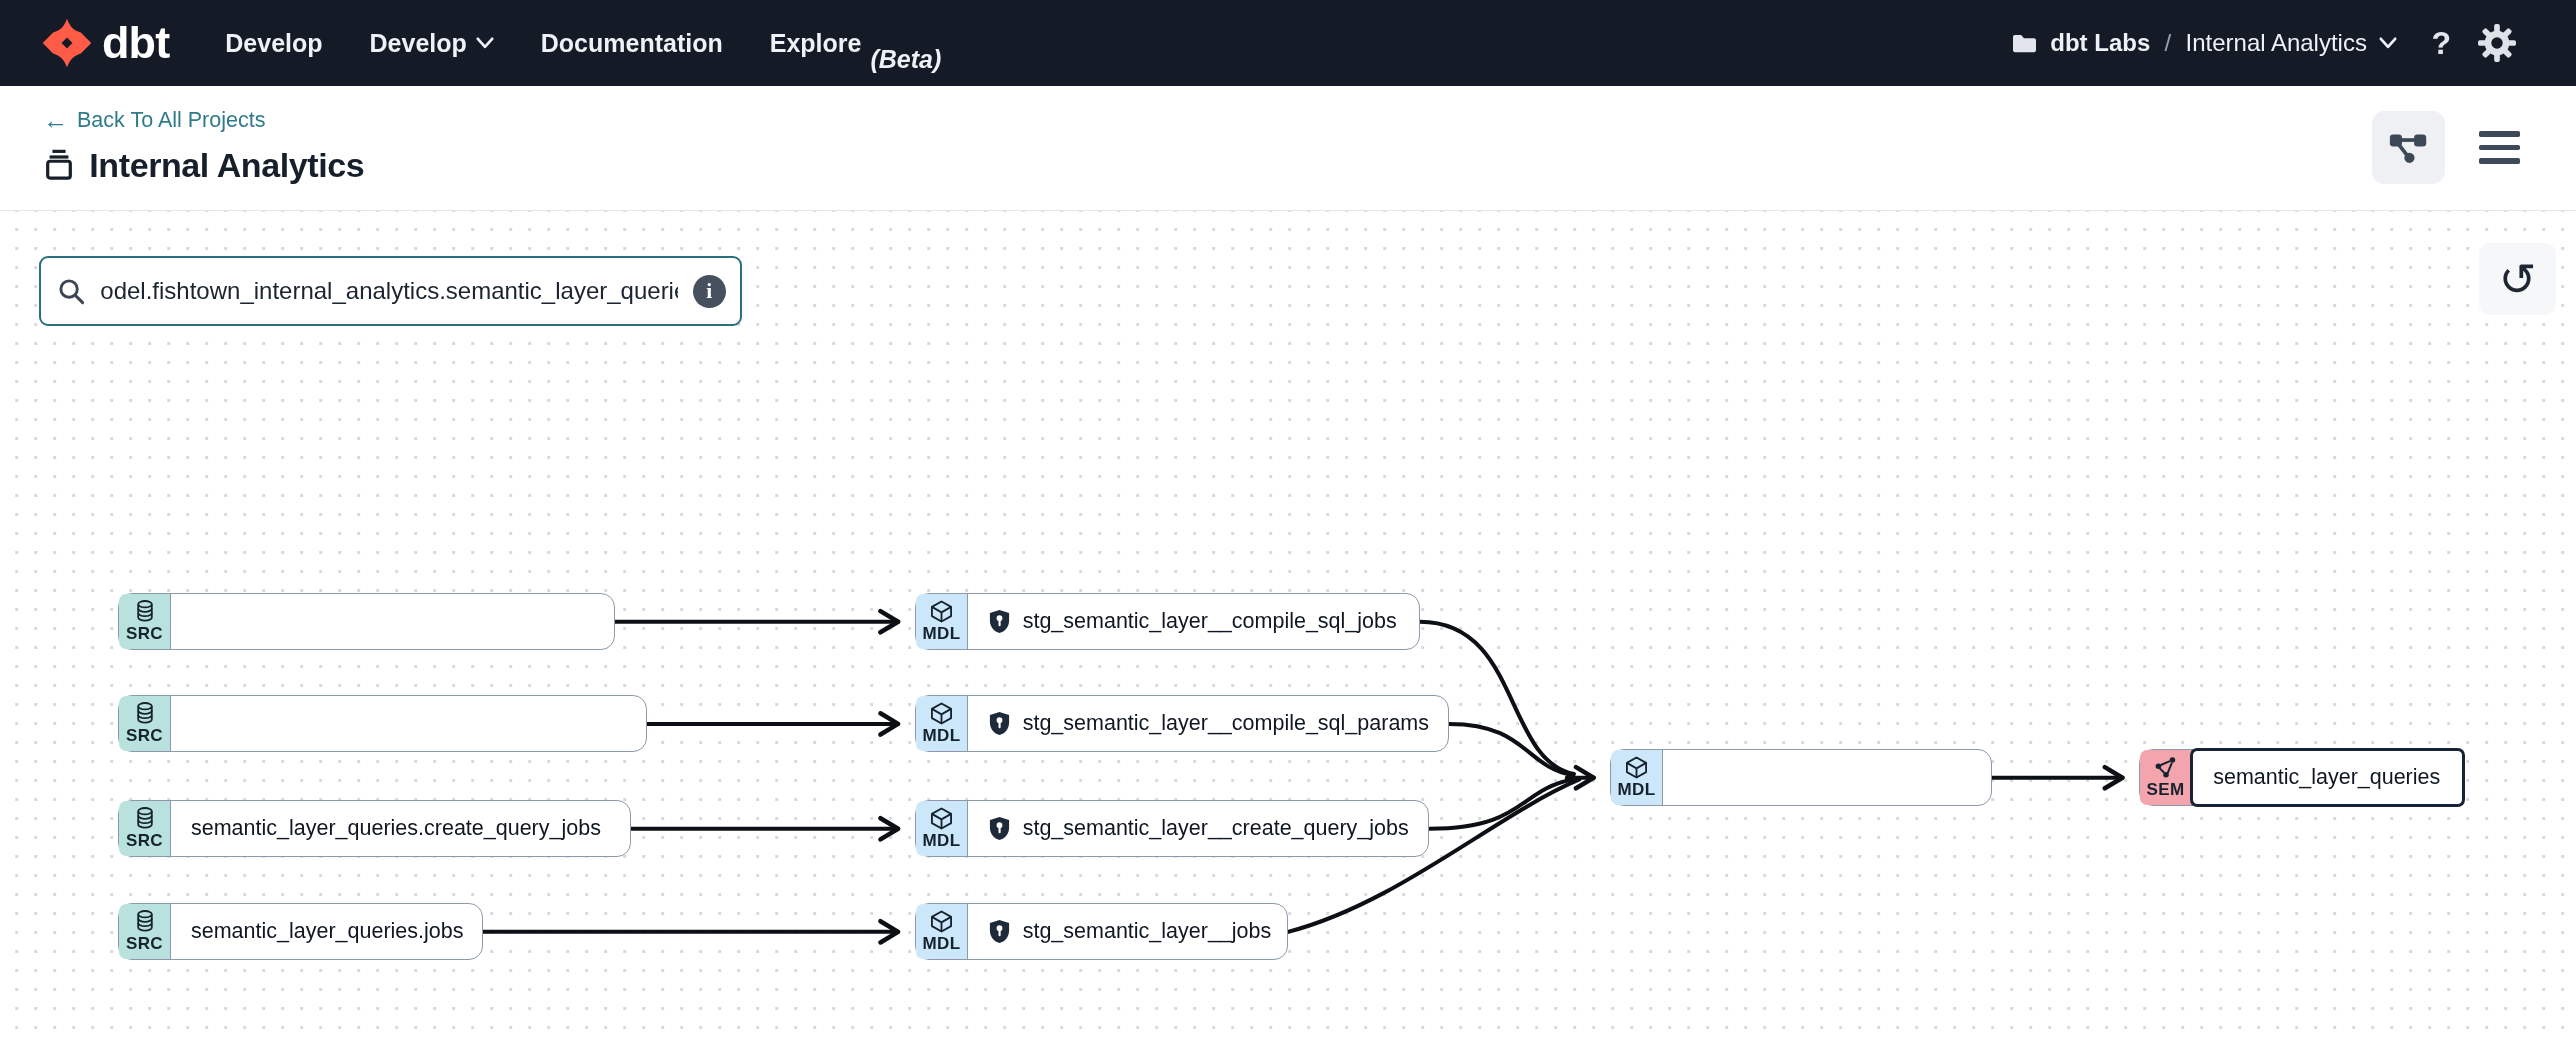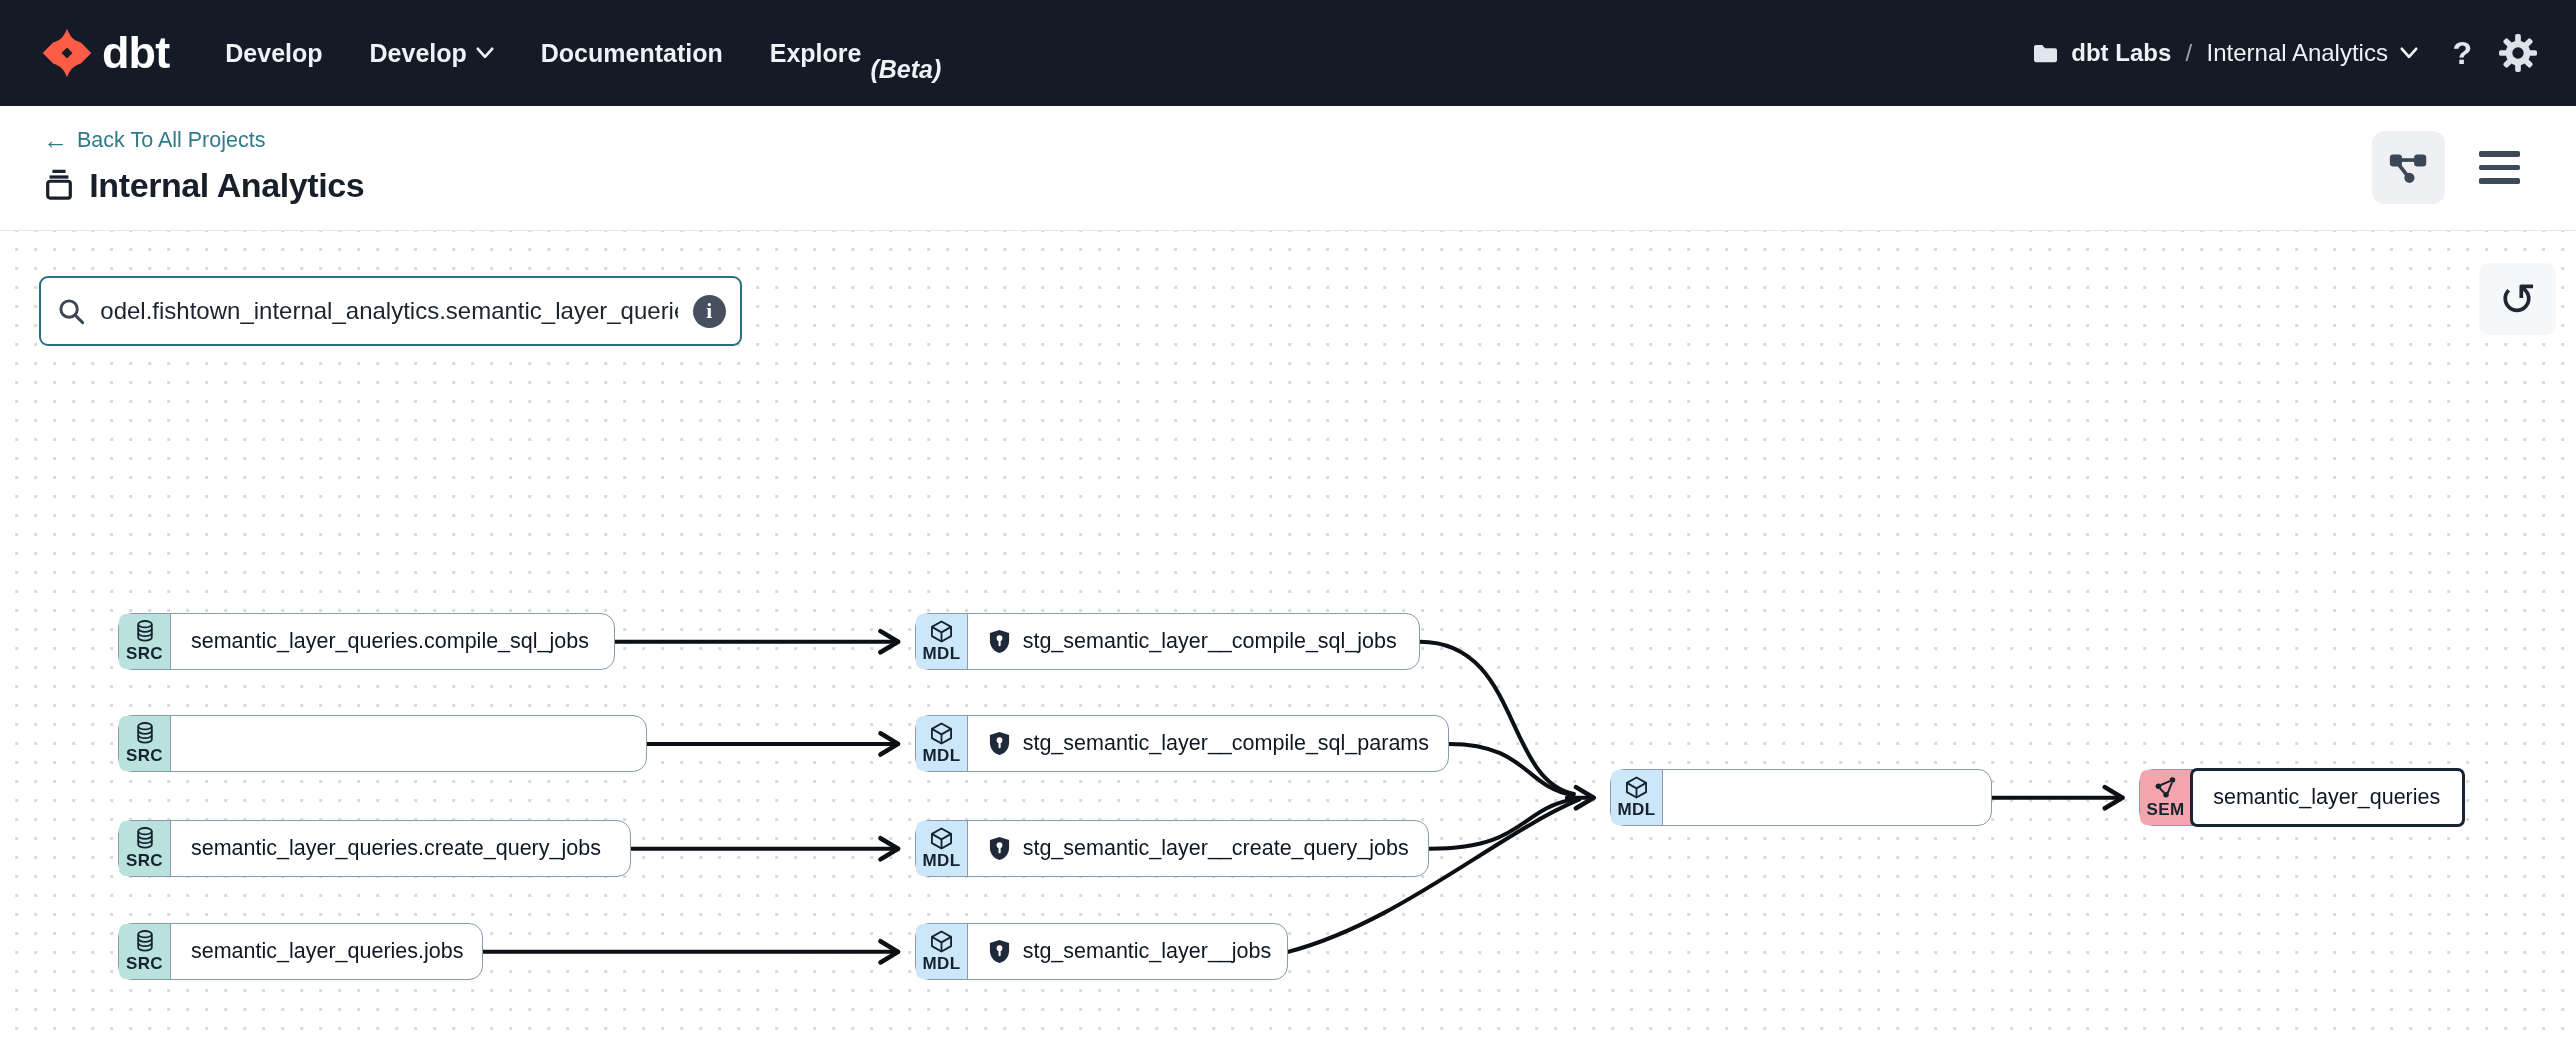--- a/index.html
+++ b/index.html
@@ -1,20 +1,20 @@
 <!DOCTYPE html>
 <html style="font-size:14.3px"><head>
 <meta charset="utf-8">
 <style>
   * { margin:0; padding:0; box-sizing:border-box; }
   html,body { width:2576px; height:1047px; overflow:hidden; background:#fff;
     font-family:"Liberation Sans", sans-serif; }
 
   
-  .topbar { height:106px; background:#141b27; display:flex; align-items:center; padding:0 39px 0 41px; }
+  .topbar { height:86px; background:#141b27; display:flex; align-items:center; padding:0 60px 0 41px; }
   .brand { display:flex; align-items:center; gap:9px; cursor:pointer; }
   .brand .word { color:#fff; font-size:45px; font-weight:700; letter-spacing:-0.9px; }
   .mainnav { display:flex; align-items:center; gap:47px; margin-left:56px; }
   .mainnav a { color:#eef1f5; font-size:25px; font-weight:600; text-decoration:none;
     display:flex; align-items:center; gap:9px; cursor:pointer; }
   .mainnav em { font-style:italic; font-weight:600;margin-top:32px; }
   .spacer { flex:1; }
   .crumb { display:flex; align-items:center; gap:12.5px; color:#eef1f5; font-size:24px; cursor:pointer; }
   .crumb .acct { font-weight:700; }
   .crumb .sep { color:#98a1ad; font-weight:400; padding:0 1.8px; }
@@ -194,23 +194,20 @@
   <div class="node" style="left:118px; top:382px; width:497px;">
     <div class="nbadge src">
       <svg width="24" height="24" viewBox="0 0 30 30">
         <ellipse cx="15" cy="6.5" rx="8.5" ry="4" fill="none" stroke="#16222e" stroke-width="2.2"></ellipse>
         <path d="M6.5 6.5 V23 C6.5 25.2 10.3 27 15 27 C19.7 27 23.5 25.2 23.5 23 V6.5" fill="none" stroke="#16222e" stroke-width="2.2"></path>
         <path d="M6.5 12 C6.5 14.2 10.3 16 15 16 C19.7 16 23.5 14.2 23.5 12" fill="none" stroke="#16222e" stroke-width="2.2"></path>
         <path d="M6.5 17.5 C6.5 19.7 10.3 21.5 15 21.5 C19.7 21.5 23.5 19.7 23.5 17.5" fill="none" stroke="#16222e" stroke-width="2.2"></path>
       </svg>
       <span class="btxt">SRC</span>
     </div>
-    <div class="nlabel">
-        <span>semantic_layer_queries.compile_sql_jobs</span>
-      </div>
   </div>
 
   <div class="node" style="left:118px; top:484px; width:529px;">
     <div class="nbadge src">
       <svg width="24" height="24" viewBox="0 0 30 30">
         <ellipse cx="15" cy="6.5" rx="8.5" ry="4" fill="none" stroke="#16222e" stroke-width="2.2"></ellipse>
         <path d="M6.5 6.5 V23 C6.5 25.2 10.3 27 15 27 C19.7 27 23.5 25.2 23.5 23 V6.5" fill="none" stroke="#16222e" stroke-width="2.2"></path>
         <path d="M6.5 12 C6.5 14.2 10.3 16 15 16 C19.7 16 23.5 14.2 23.5 12" fill="none" stroke="#16222e" stroke-width="2.2"></path>
         <path d="M6.5 17.5 C6.5 19.7 10.3 21.5 15 21.5 C19.7 21.5 23.5 19.7 23.5 17.5" fill="none" stroke="#16222e" stroke-width="2.2"></path>
       </svg>

